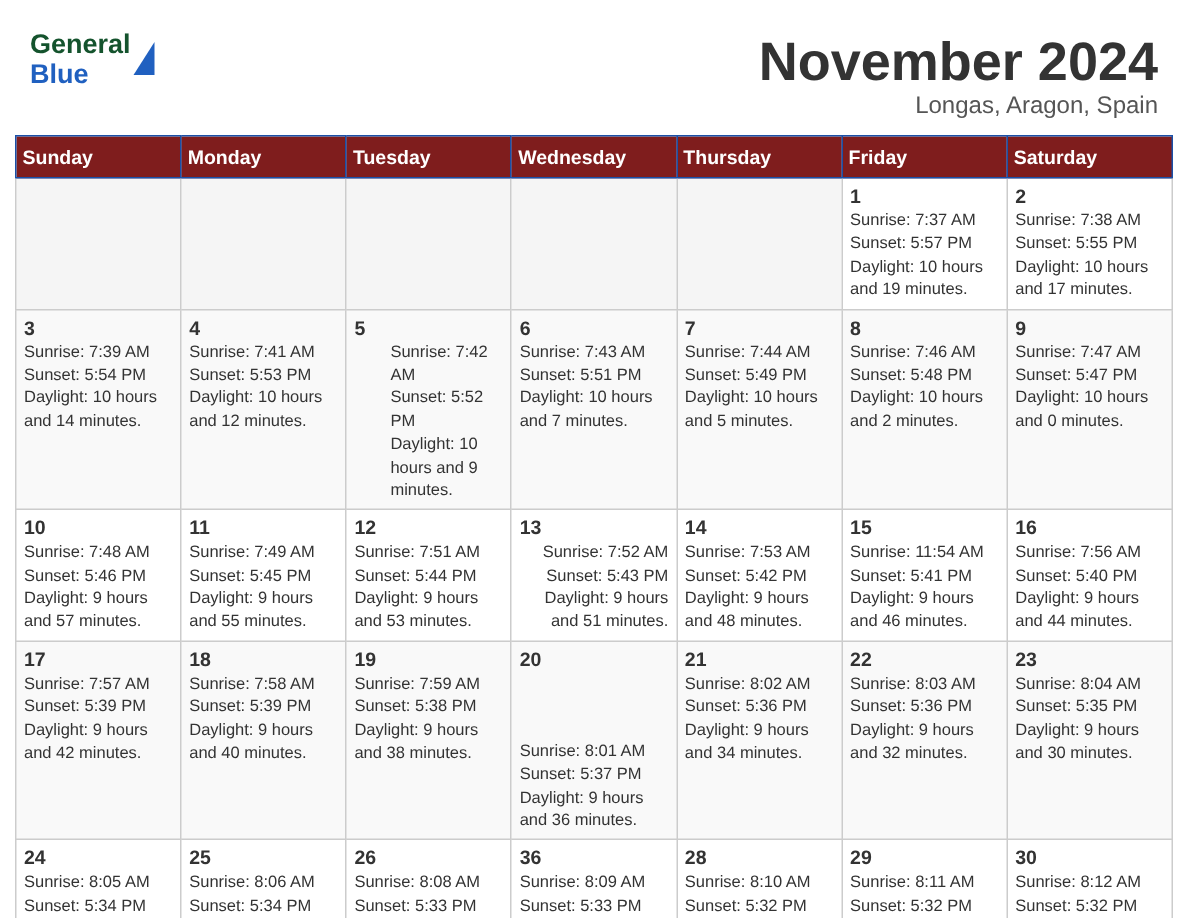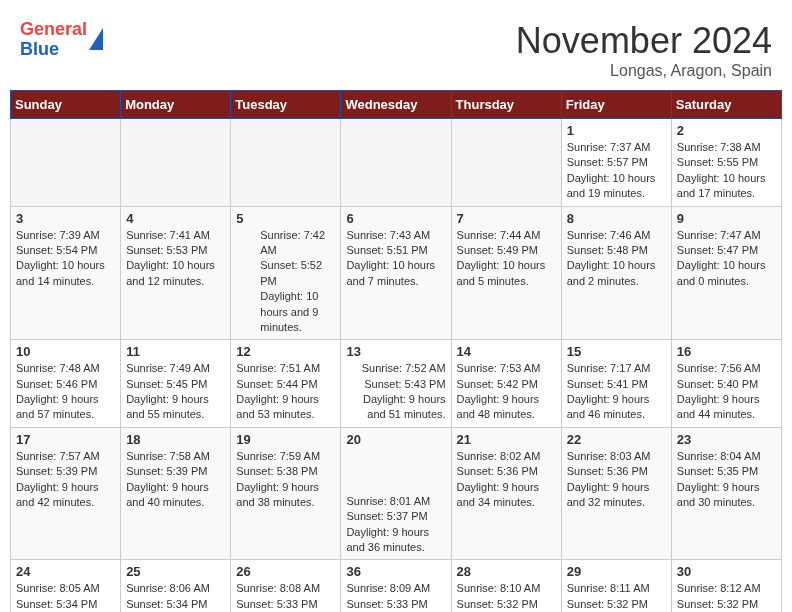--- a/index.html
+++ b/index.html
@@ -20,37 +20,37 @@
       display: flex;
       align-items: center;
     }
     .logo-text {
       display: flex;
       flex-direction: column;
       font-size: 18px;
       font-weight: bold;
       line-height: 1.1;
     }
-    .logo-text .general { color: #ef4444; }
+    .logo-text .general { color: #14532d; }
     .logo-text .blue { color: #2060c0; }
     .logo-arrow {
       width: 0;
       height: 0;
       border-left: 14px solid transparent;
       border-right: 0px solid transparent;
       border-bottom: 22px solid #2060c0;
       margin-left: 2px;
       margin-top: -2px;
     }
     .title-section {
       text-align: right;
     }
     .month-title {
       font-size: 36px;
-      font-weight: normal;
+      font-weight: bold;
       color: #333;
     }
     .location {
       font-size: 16px;
       color: #555;
     }
     .calendar {
       width: 100%;
       border-collapse: collapse;
       margin-top: 5px;
@@ -210,21 +210,21 @@
 Daylight: 9 hours and 51 minutes.</div>
         </td>
         <td>
           <div class="day-number">14</div>
           <div class="day-info" style="white-space: pre-line;">Sunrise: 7:53 AM
 Sunset: 5:42 PM
 Daylight: 9 hours and 48 minutes.</div>
         </td>
         <td>
           <div class="day-number">15</div>
-          <div class="day-info" style="white-space: pre-line;">Sunrise: 7:17 AM
+          <div class="day-info" style="white-space: pre-line;">Sunrise: 11:54 AM
 Sunset: 5:41 PM
 Daylight: 9 hours and 46 minutes.</div>
         </td>
         <td>
           <div class="day-number">16</div>
           <div class="day-info" style="white-space: pre-line;">Sunrise: 7:56 AM
 Sunset: 5:40 PM
 Daylight: 9 hours and 44 minutes.</div>
         </td>
       </tr>

